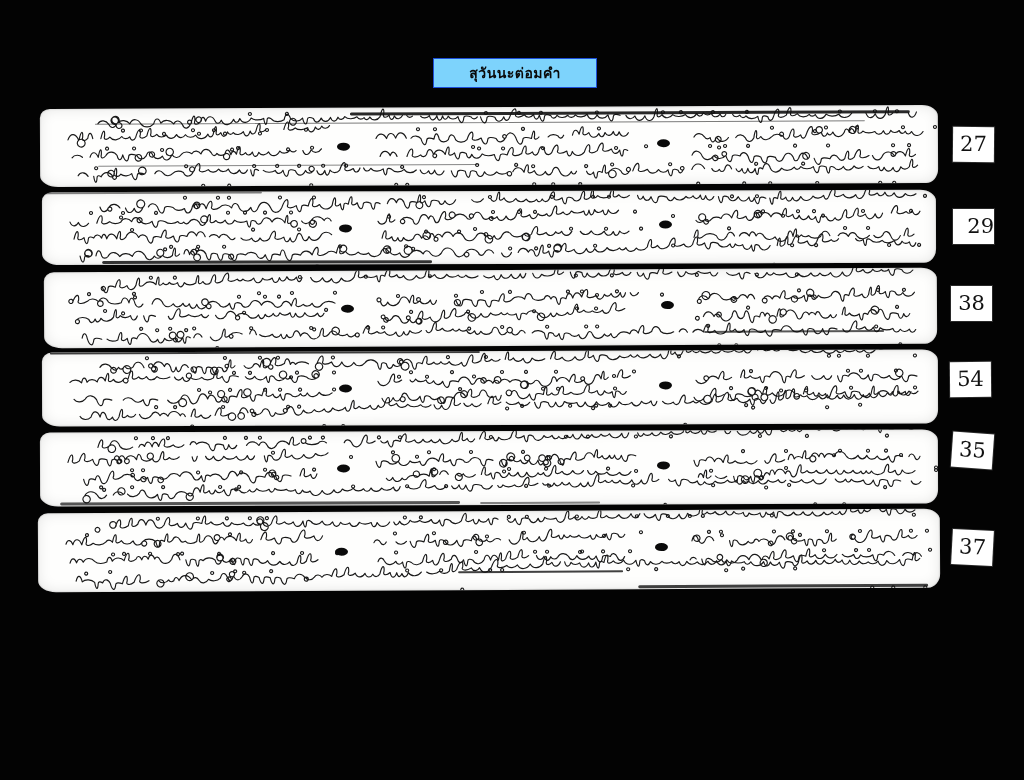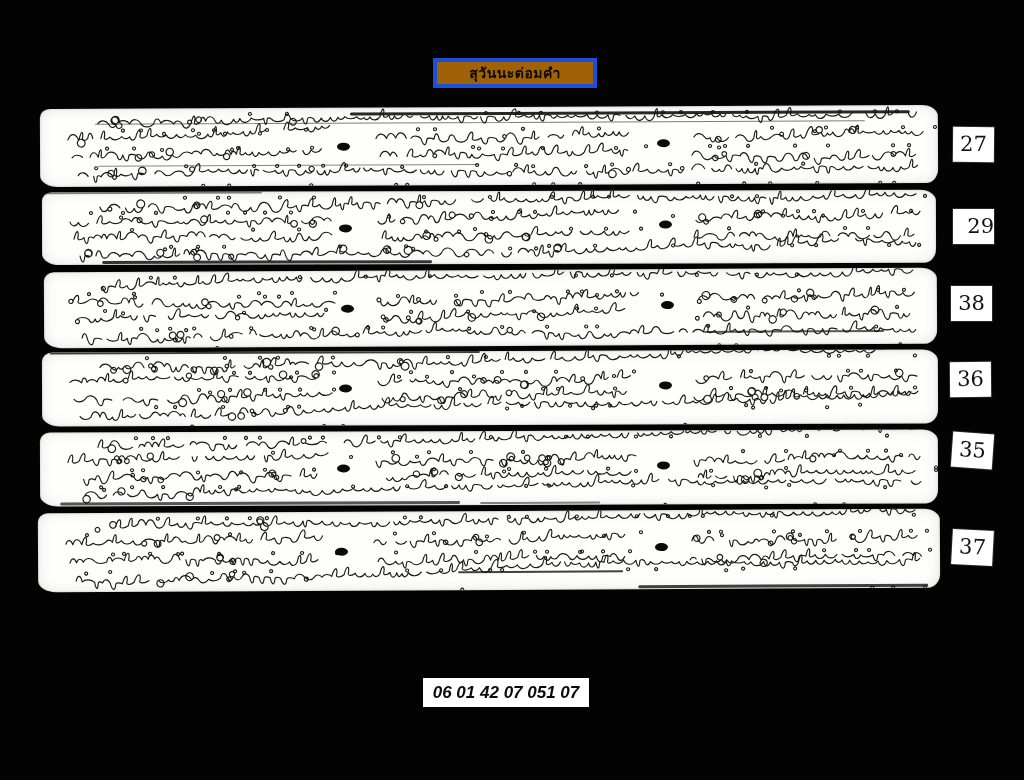--- a/index.html
+++ b/index.html
@@ -4,21 +4,21 @@
 <style>
   html,body{margin:0;padding:0;background:#000;}
   #stage{
     position:relative;width:1024px;height:780px;margin:0 auto;
     background:#030303;overflow:hidden;
     font-family:"Liberation Sans",sans-serif;
   }
   
   .title-card{
     position:absolute;left:433px;top:58px;width:164px;height:30px;
-    background:#a16207;border:4px solid #1d4ed8;box-sizing:border-box;
+    background:#7dd3fc;border:1px solid #1d4ed8;box-sizing:border-box;
     display:flex;align-items:center;justify-content:center;
   }
   .title-card span{
     font-size:14px;font-weight:bold;color:#0a0a0a;letter-spacing:0.5px;
     white-space:nowrap;
   }
   
   .strip{position:absolute;left:0;width:1024px;}
   .leaf{
     position:absolute;background:#fefefd;overflow:hidden;
@@ -222,21 +222,21 @@
           </svg>
           <svg class="script-line" width="848" height="26" viewBox="0 0 848 26" style="left: 36px; top: 50px;">
             <path d="M2,14 c2.7,4.4 8.1,3.5 10.9,0.7 c2.3,-7.7 6.8,-6.2 9.1,-0.0 c1.6,-7.0 4.8,-5.6 6.4,0.4 c1.5,3.4 4.5,2.7 6.0,-0.3 c1.6,5.0 4.8,4.0 6.5,-0.2 c2.0,-9.5 4.0,-9.5 3.5,-2.5 c-1.3,3.5 2.0,4.5 5.0,1 c2.0,2.8 6.1,2.3 8.1,-0.9 m3.9,0 c3.0,6.1 9.1,4.9 12.1,0.6 c2.1,-4.4 6.3,-3.5 8.5,0.7 c1.9,-3.4 5.8,-2.7 7.8,0.6 c3.1,-6.8 9.3,-5.5 12.4,-0.4 c1.3,-3.1 3.8,-2.5 5.0,0.8 m5.8,0 c2.4,-9.5 4.7,-9.5 4.1,-2.5 c-1.5,3.5 2.4,4.5 5.9,1 c2.4,4.8 7.2,3.9 9.6,0.4 m4.4,0 c3.4,-9.5 6.8,-9.5 6.0,-2.5 c-2.1,3.5 3.4,4.5 8.5,1 a3.7,3.7 0 1 0 0.4,-0.3 m9.0,0 a3.3,3.3 0 1 0 0.4,-0.3 c2.2,-7.8 6.5,-6.3 8.6,-0.4 m4.5,0 a2.1,2.1 0 1 0 0.4,-0.3 a1.8,1.8 0 1 1 0.4,-0.3 c2.2,3.8 6.5,3.0 8.7,-0.1 c1.8,-4.7 5.5,-3.8 7.3,-0.3 c1.5,6.7 4.6,5.4 6.1,1.0 c2.7,2.6 8.2,2.1 10.9,-0.4 a2.0,2.0 0 1 1 0.4,-0.3 c1.9,-7.6 5.6,-6.1 7.4,-0.7 c2.3,6.0 7.0,4.8 9.3,-1.0 c2.7,4.3 8.2,3.5 10.9,-0.4 c2.5,3.2 7.5,2.5 10.0,-0.8 c2.1,4.9 6.2,4.0 8.3,-0.9 c3.2,4.0 9.5,3.2 12.7,-0.6 c1.3,5.7 4.0,4.6 5.3,0.6 c2.0,-9.5 4.0,-9.5 3.5,-2.5 c-1.2,3.5 2.0,4.5 5.0,1 c2.8,3.5 8.4,2.8 11.2,-0.9 c2.0,5.8 6.0,4.7 8.0,-0.1 c1.5,3.4 4.5,2.7 6.0,-0.3 c2.9,-9.5 5.8,-9.5 5.1,-2.5 c-1.8,3.5 2.9,4.5 7.2,1 c2.8,5.8 8.4,4.6 11.2,1.0 c3.2,3.5 9.7,2.8 12.9,0.4 c2.6,3.6 7.8,2.9 10.3,0.2 m3.1,0 c1.9,6.0 5.7,4.8 7.6,0.3 c2.2,6.4 6.5,5.2 8.6,-0.3 c2.4,-9.5 4.8,-9.5 4.2,-2.5 c-1.5,3.5 2.4,4.5 6.0,1 m3.4,0 c2.0,4.6 6.1,3.6 8.1,0.5 c2.3,4.2 6.9,3.3 9.2,-0.0 m6.7,0 c3.1,-9.5 6.1,-9.5 5.4,-2.5 c-1.9,3.5 3.1,4.5 7.6,1 m5.4,0 c3.1,3.5 9.2,2.8 12.3,0.1 c2.8,5.3 8.4,4.2 11.2,0.1 m4.8,0 c2.3,7.5 5.3,8 6.1,1.5 c0,-2.5 3.8,-2.5 7.6,-1 c1.8,6.4 5.5,5.1 7.4,-0.5 c2.2,6.8 6.5,5.5 8.7,-0.6 c3.1,2.6 9.4,2.1 12.5,1.0 c2.1,6.3 6.2,5.0 8.3,-0.4 c2.8,6.8 8.5,5.4 11.3,-0.3 c3.1,5.3 9.3,4.3 12.4,0.8 c2.6,6.7 7.8,5.4 10.4,-0.7 c3.1,4.3 9.4,3.4 12.5,0.6 c2.4,5.5 7.3,4.4 9.8,-1.0 c2.4,3.6 7.1,2.8 9.5,-0.3 c1.5,6.9 4.4,5.5 5.8,0.5 m5.7,0 c2.7,3.7 8.1,3.0 10.7,0.7 c1.5,3.7 4.6,2.9 6.1,0.5 c3.3,-9.5 6.6,-9.5 5.8,-2.5 c-2.1,3.5 3.3,4.5 8.3,1 c1.4,2.8 4.3,2.2 5.8,-0.2 c3.2,5.3 9.6,4.3 12.7,0.7 c2.5,-9.5 4.9,-9.5 4.3,-2.5 c-1.5,3.5 2.5,4.5 6.1,1 c3.5,-9.5 6.9,-9.5 6.1,-2.5 c-2.2,3.5 3.5,4.5 8.6,1 c3.2,6.3 9.6,5.0 12.8,0.9 c1.7,7.5 4.0,8 4.6,1.5 c0,-2.5 2.9,-2.5 5.7,-1 c1.5,5.8 4.6,4.6 6.1,0.2 m3.8,0 c1.4,5.5 4.3,4.4 5.7,-0.4 c1.8,-9.5 3.5,-9.5 3.1,-2.5 c-1.1,3.5 1.8,4.5 4.4,1 c1.6,-9.5 3.3,-9.5 2.9,-2.5 c-1.0,3.5 1.6,4.5 4.1,1 c2.4,-9.5 4.9,-9.5 4.3,-2.5 c-1.5,3.5 2.4,4.5 6.1,1 c1.6,2.8 4.7,2.2 6.3,0.8 c3.0,5.9 9.0,4.7 12.0,-0.0 c2.1,4.9 6.3,4.0 8.3,-0.8 c2.5,6.3 7.5,5.1 10.1,0.6 c1.6,4.9 4.8,3.9 6.4,-0.2 c2.6,6.0 7.9,4.8 10.6,-0.5 c2.2,7.0 6.6,5.6 8.8,0.1 c2.0,4.7 6.0,3.7 8.0,-0.9 c1.8,-9.5 3.5,-9.5 3.1,-2.5 c-1.1,3.5 1.8,4.5 4.4,1 c2.2,6.6 6.6,5.3 8.8,0.5 c1.3,2.6 3.8,2.1 5.0,-1.0 c1.6,6.6 4.8,5.3 6.3,-0.5 c2.6,5.9 7.7,4.7 10.3,-0.0 c2.2,3.9 6.7,3.1 9.0,0.1" fill="none" stroke="#191919" stroke-width="1.15" stroke-linecap="round" stroke-linejoin="round"></path>
             <path d=" M78,3.5 a1.5,1.5 0 1 0 0.1,0 M97,3.5 a1.5,1.5 0 1 0 0.1,0 M114,23 a1.5,1.5 0 1 0 0.1,0 M145,3.5 a1.5,1.5 0 1 0 0.1,0 M210,3.5 a1.5,1.5 0 1 0 0.1,0 M221,3.5 a1.5,1.5 0 1 0 0.1,0 M246,23 a1.5,1.5 0 1 0 0.1,0 M265,23 a1.5,1.5 0 1 0 0.1,0 M444,3.5 a1.5,1.5 0 1 0 0.1,0 M492,3.5 a1.5,1.5 0 1 0 0.1,0 M518,3.5 a1.5,1.5 0 1 0 0.1,0 M532,3.5 a1.5,1.5 0 1 0 0.1,0 M607,23 a1.5,1.5 0 1 0 0.1,0 M668,3.5 a1.5,1.5 0 1 0 0.1,0 M782,3.5 a1.5,1.5 0 1 0 0.1,0" fill="none" stroke="#191919" stroke-width="1.1"></path>
           </svg>
           <div class="hole" style="left: 297px; top: 33px;"></div>
           <div class="hole" style="left: 617px; top: 30.78px;"></div>
           <div class="streak" style="left: 8px; top: 0px; width: 430px; height: 2px; opacity: 0.8;"></div>
         </div>
     <div class="chip" style="left: 950px; top: 11px; transform: rotate(-0.5deg);">
-      <span>36</span>
+      <span>54</span>
     </div>
   </div>
 
   <div class="strip" style="top: 431px; height: 74px;">
     <div class="leaf" style="left: 40px; width: 898px; height: 74px; transform: rotate(-0.2deg);">
           <svg class="script-line" width="824" height="26" viewBox="0 0 824 26" style="left: 56px; top: 1px;">
             <path d="M2,14 c2.7,-9.5 5.4,-9.5 4.7,-2.5 c-1.7,3.5 2.7,4.5 6.7,1 a3.8,3.8 0 1 0 0.4,-0.3 c2.5,-7.2 7.6,-5.7 10.2,0.8 c3.2,4.3 9.6,3.5 12.7,0.9 m6.2,0 c1.4,-3.9 4.3,-3.2 5.7,-0.6 c1.9,-6.4 5.7,-5.1 7.6,0.4 c1.6,-6.6 4.9,-5.3 6.5,-0.4 c3.4,-9.5 6.9,-9.5 6.0,-2.5 c-2.1,3.5 3.4,4.5 8.6,1 c2.6,3.8 7.9,3.0 10.6,-0.1 m6.3,0 c1.6,-4.4 4.9,-3.6 6.5,-0.5 c3.0,-3.2 9.1,-2.6 12.1,0.5 c2.4,7.5 5.7,8 6.5,1.5 c0,-2.5 4.1,-2.5 8.2,-1 c1.3,6.7 4.0,5.3 5.3,-0.5 c2.0,5.9 6.0,4.7 8.0,0.8 m9.8,0 c3.1,-5.2 9.3,-4.2 12.4,0.2 c2.1,-5.1 6.2,-4.1 8.2,-0.2 c2.3,5.0 6.8,4.0 9.0,0.4 c3.2,-6.5 9.7,-5.2 13.0,-1.0 c2.4,-9.5 4.9,-9.5 4.3,-2.5 c-1.5,3.5 2.4,4.5 6.1,1 m5.3,0 a2.4,2.4 0 1 1 0.4,-0.3 c3.2,2.6 9.7,2.1 12.9,0.7 c2.0,-3.1 6.1,-2.5 8.2,-0.6 m9.7,0 m8.2,0 c1.8,-4.2 5.5,-3.3 7.3,-0.1 c2.5,6.3 7.6,5.1 10.1,0.0 c3.2,-9.5 6.4,-9.5 5.6,-2.5 c-2.0,3.5 3.2,4.5 8.0,1 m5.6,0 c1.7,3.0 5.1,2.4 6.8,0.0 c2.1,7.5 4.9,8 5.6,1.5 c0,-2.5 3.5,-2.5 7.0,-1 c3.4,-9.5 6.7,-9.5 5.9,-2.5 c-2.1,3.5 3.4,4.5 8.4,1 c2.1,4.6 6.4,3.7 8.5,-0.5 c2.1,4.2 6.2,3.4 8.3,0.5 c2.1,4.3 6.4,3.5 8.5,-0.6 c3.0,6.8 9.1,5.4 12.2,0.2 c1.8,3.3 5.3,2.6 7.0,0.6 c1.9,-9.5 3.8,-9.5 3.4,-2.5 c-1.2,3.5 1.9,4.5 4.8,1 c1.8,5.0 5.5,4.0 7.4,0.6 m5.1,0 c3.2,-9.5 6.4,-9.5 5.6,-2.5 c-2.0,3.5 3.2,4.5 8.0,1 c1.4,5.2 4.1,4.2 5.4,-0.1 c3.0,3.7 9.1,2.9 12.1,0.0 c3.1,-9.5 6.2,-9.5 5.4,-2.5 c-1.9,3.5 3.1,4.5 7.8,1 c1.5,7.5 3.5,8 4.0,1.5 c0,-2.5 2.5,-2.5 5.1,-1 c2.7,6.3 8.2,5.1 10.9,-0.5 c2.0,2.9 6.1,2.3 8.1,-0.1 c1.7,4.7 5.0,3.8 6.7,1.0 c2.2,3.4 6.5,2.7 8.7,-1.0 c1.4,3.4 4.1,2.7 5.4,-1.0 c2.2,6.9 6.6,5.5 8.7,-0.4 c2.6,5.7 7.7,4.6 10.3,0.5 c2.3,4.4 6.8,3.5 9.1,-0.2 c2.1,2.9 6.4,2.4 8.5,-0.4 c3.1,6.0 9.2,4.8 12.3,-0.4 c1.7,6.7 5.2,5.3 6.9,-0.4 m9.0,0 c1.5,5.0 4.5,4.0 6.0,0.6 c2.1,3.0 6.2,2.4 8.3,-0.6 c2.2,4.4 6.5,3.5 8.7,-0.6 c2.6,3.6 7.9,2.8 10.5,-0.5 c3.0,4.0 9.0,3.2 12.0,0.5 c1.7,-9.5 3.3,-9.5 2.9,-2.5 c-1.0,3.5 1.7,4.5 4.2,1 c2.7,4.3 8.1,3.4 10.8,-0.7 c1.6,6.5 4.7,5.2 6.3,0.0 c2.3,3.4 6.8,2.7 9.0,1.0 m8.4,0 c1.4,4.2 4.3,3.4 5.8,0.7 m6.7,0 c3.2,5.5 9.7,4.4 12.9,-0.7 c1.8,4.2 5.5,3.4 7.3,-1.0 c1.8,5.5 5.4,4.4 7.2,-0.7 c2.6,7.5 6.0,8 6.9,1.5 c0,-2.5 4.3,-2.5 8.6,-1 c1.9,3.4 5.8,2.7 7.7,-0.9 c2.2,4.2 6.5,3.4 8.7,-0.1 c1.5,4.9 4.5,3.9 6.0,0.1 c1.7,-9.5 3.4,-9.5 3.0,-2.5 c-1.1,3.5 1.7,4.5 4.3,1 m6.2,0 c1.7,4.8 5.1,3.9 6.8,-0.7 c2.0,3.8 6.0,3.0 8.0,0.7 c3.0,6.3 9.1,5.0 12.1,-1.0 c2.0,4.5 6.0,3.6 8.1,-0.8 c2.2,6.3 6.5,5.0 8.6,0.3 c2.0,6.4 5.9,5.2 7.8,0.4 c2.6,2.7 7.7,2.2 10.3,1.0 c1.4,7.5 3.3,8 3.8,1.5 c0,-2.5 2.4,-2.5 4.7,-1 c2.7,3.0 8.0,2.4 10.7,-0.2 m7.3,0 m3.3,0 c1.9,4.2 5.6,3.4 7.5,-0.5" fill="none" stroke="#191919" stroke-width="1.15" stroke-linecap="round" stroke-linejoin="round"></path>
             <path d=" M40,3.5 a1.5,1.5 0 1 0 0.1,0 M57,3.5 a1.5,1.5 0 1 0 0.1,0 M72,3.5 a1.5,1.5 0 1 0 0.1,0 M129,3.5 a1.5,1.5 0 1 0 0.1,0 M150,3.5 a1.5,1.5 0 1 0 0.1,0 M164,3.5 a1.5,1.5 0 1 0 0.1,0 M214,3.5 a1.5,1.5 0 1 0 0.1,0 M227,3.5 a1.5,1.5 0 1 0 0.1,0 M255,23 a1.5,1.5 0 1 0 0.1,0 M283,3.5 a1.5,1.5 0 1 0 0.1,0 M304,3.5 a1.5,1.5 0 1 0 0.1,0 M321,23 a1.5,1.5 0 1 0 0.1,0 M395,3.5 a1.5,1.5 0 1 0 0.1,0 M470,3.5 a1.5,1.5 0 1 0 0.1,0 M492,3.5 a1.5,1.5 0 1 0 0.1,0 M540,3.5 a1.5,1.5 0 1 0 0.1,0 M575,3.5 a1.5,1.5 0 1 0 0.1,0 M664,3.5 a1.5,1.5 0 1 0 0.1,0 M711,3.5 a1.5,1.5 0 1 0 0.1,0 M738,23 a1.5,1.5 0 1 0 0.1,0 M791,3.5 a1.5,1.5 0 1 0 0.1,0 M805,23 a1.5,1.5 0 1 0 0.1,0" fill="none" stroke="#191919" stroke-width="1.1"></path>
           </svg>
           <svg class="script-line" width="266" height="26" viewBox="0 0 266 26" style="left: 26px; top: 16px;">
@@ -315,16 +315,13 @@
           <div class="hole" style="left: 617px; top: 33.13px;"></div>
           <div class="streak" style="left: 420px; top: 60px; width: 165px; height: 2px; opacity: 0.8;"></div>
           <div class="streak" style="left: 600px; top: 75px; width: 290px; height: 3px; opacity: 0.8;"></div>
         </div>
     <div class="chip" style="left: 952px; top: 19px; transform: rotate(3deg);">
       <span>37</span>
     </div>
   </div>
 </div>
 
-  <div class="code-card">
-    <span>06 01 42 07 051 07</span>
-  </div>
 </div>
 
 </body></html>

